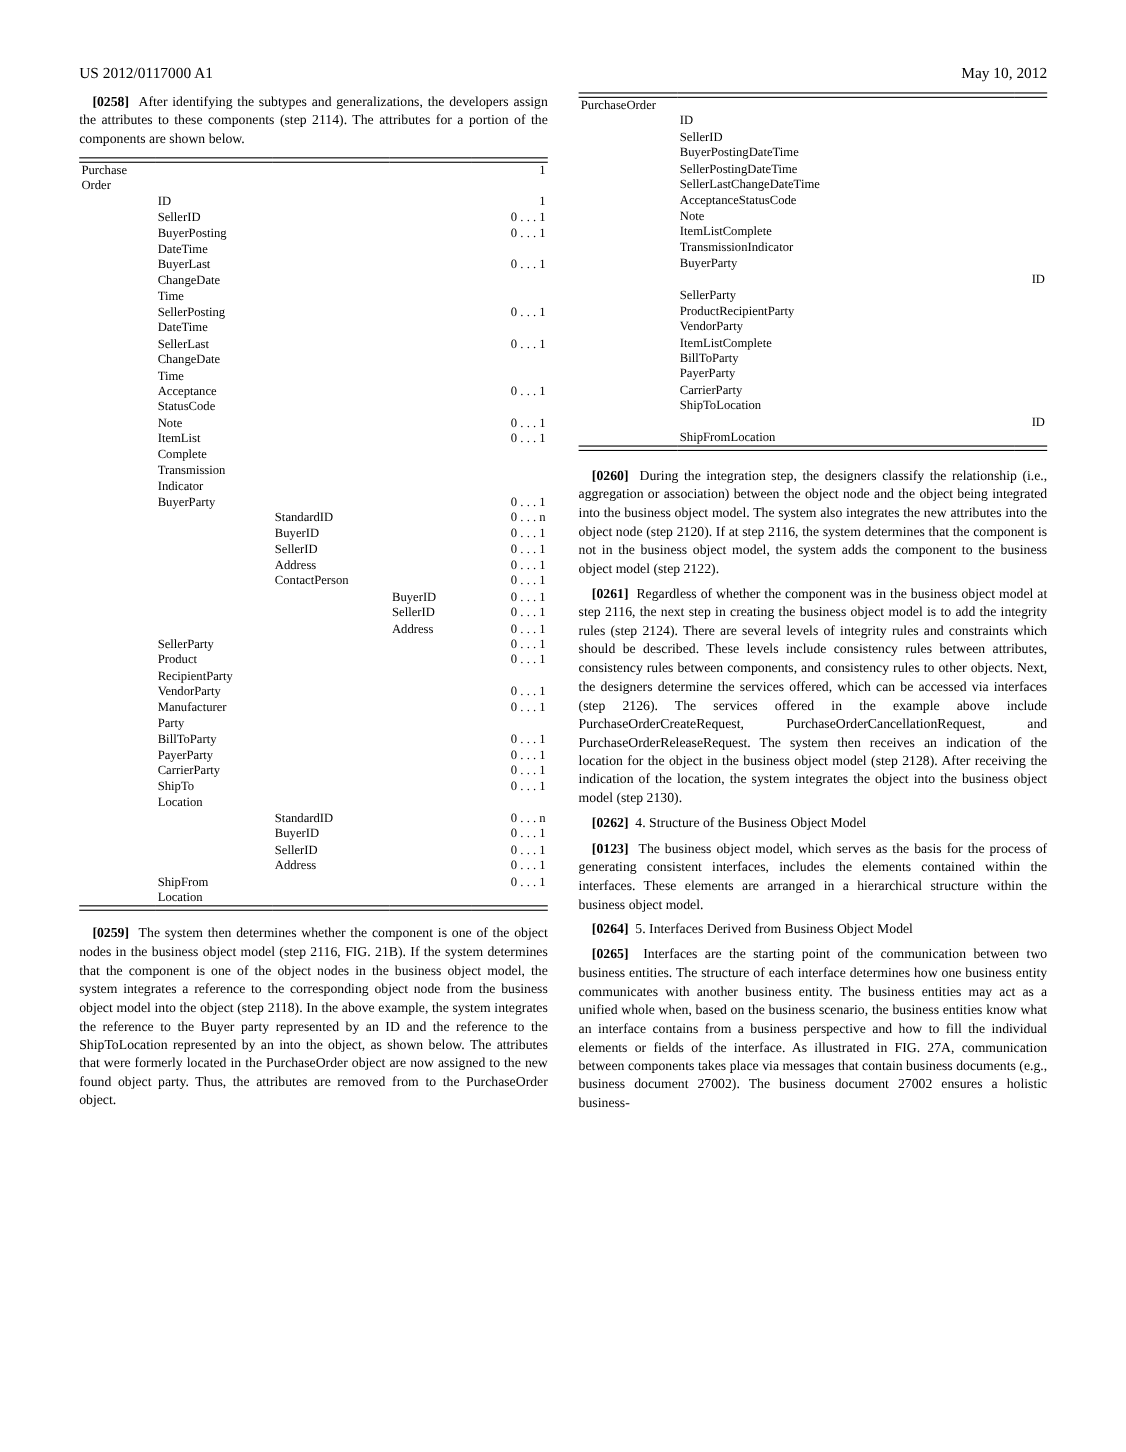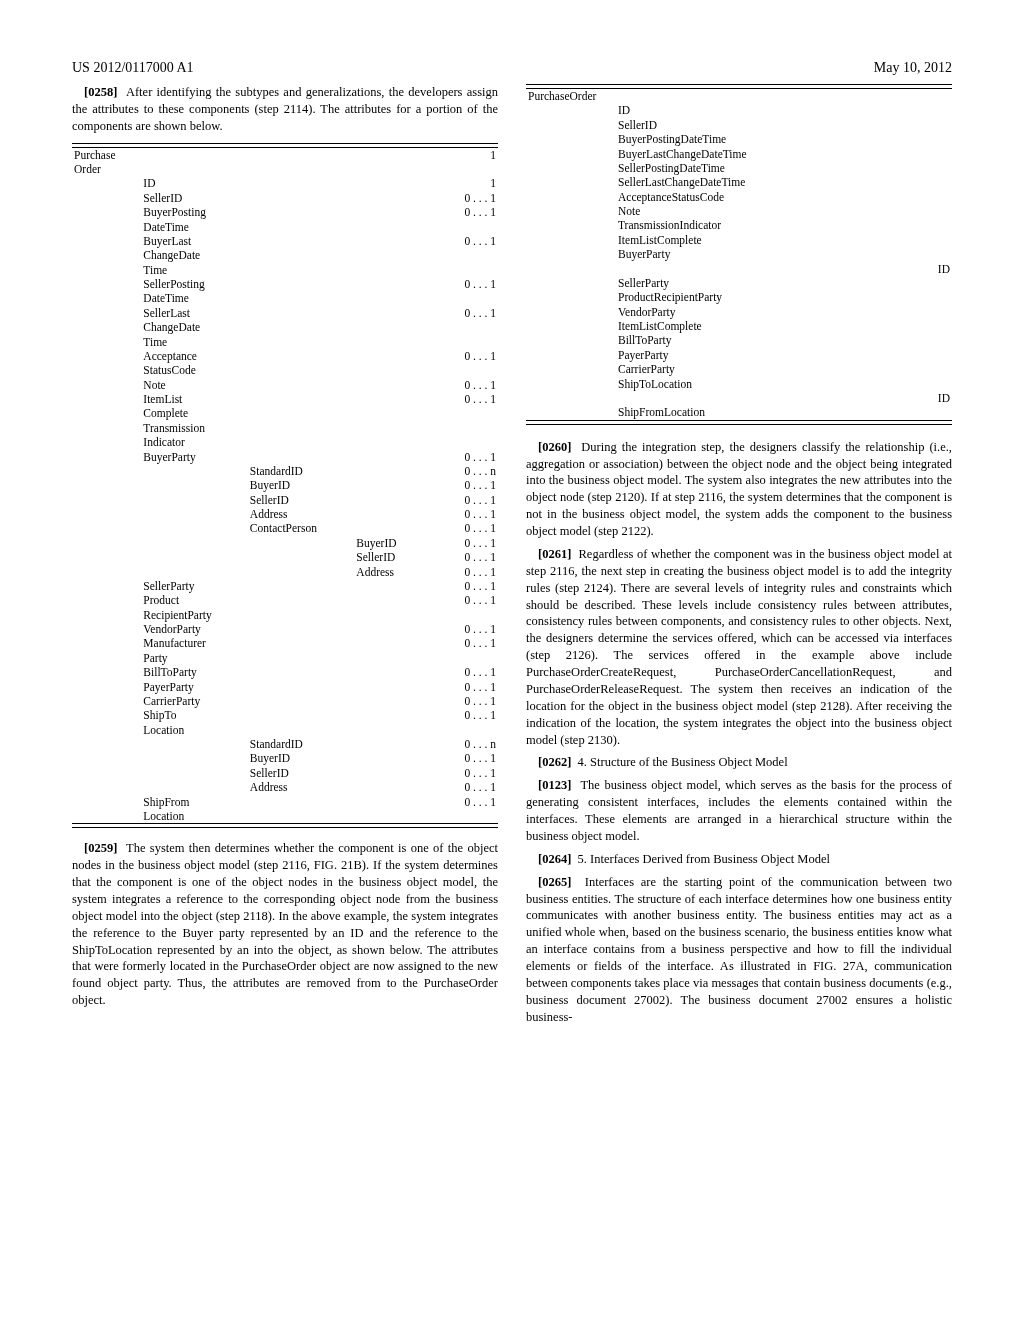--- a/index.html
+++ b/index.html
@@ -392,51 +392,46 @@
             <td>SellerID</td>
             <td style="width:30px;text-align:right"></td>
           </tr>
           <tr>
             <td style="width:90px"></td>
             <td>BuyerPostingDateTime</td>
             <td style="width:30px;text-align:right"></td>
           </tr>
           <tr>
             <td style="width:90px"></td>
-            <td>BuyerLastChangeDateTime</td>
-            <td style="width:30px;text-align:right"></td>
-          </tr>
-          <tr>
-            <td style="width:90px"></td>
             <td>SellerPostingDateTime</td>
             <td style="width:30px;text-align:right"></td>
           </tr>
           <tr>
             <td style="width:90px"></td>
             <td>SellerLastChangeDateTime</td>
             <td style="width:30px;text-align:right"></td>
           </tr>
           <tr>
             <td style="width:90px"></td>
             <td>AcceptanceStatusCode</td>
             <td style="width:30px;text-align:right"></td>
           </tr>
           <tr>
             <td style="width:90px"></td>
             <td>Note</td>
             <td style="width:30px;text-align:right"></td>
           </tr>
           <tr>
             <td style="width:90px"></td>
+            <td>ItemListComplete</td>
+            <td style="width:30px;text-align:right"></td>
+          </tr>
+          <tr>
+            <td style="width:90px"></td>
             <td>TransmissionIndicator</td>
-            <td style="width:30px;text-align:right"></td>
-          </tr>
-          <tr>
-            <td style="width:90px"></td>
-            <td>ItemListComplete</td>
             <td style="width:30px;text-align:right"></td>
           </tr>
           <tr>
             <td style="width:90px"></td>
             <td>BuyerParty</td>
             <td style="width:30px;text-align:right"></td>
           </tr>
           <tr>
             <td style="width:90px"></td>
             <td></td>

